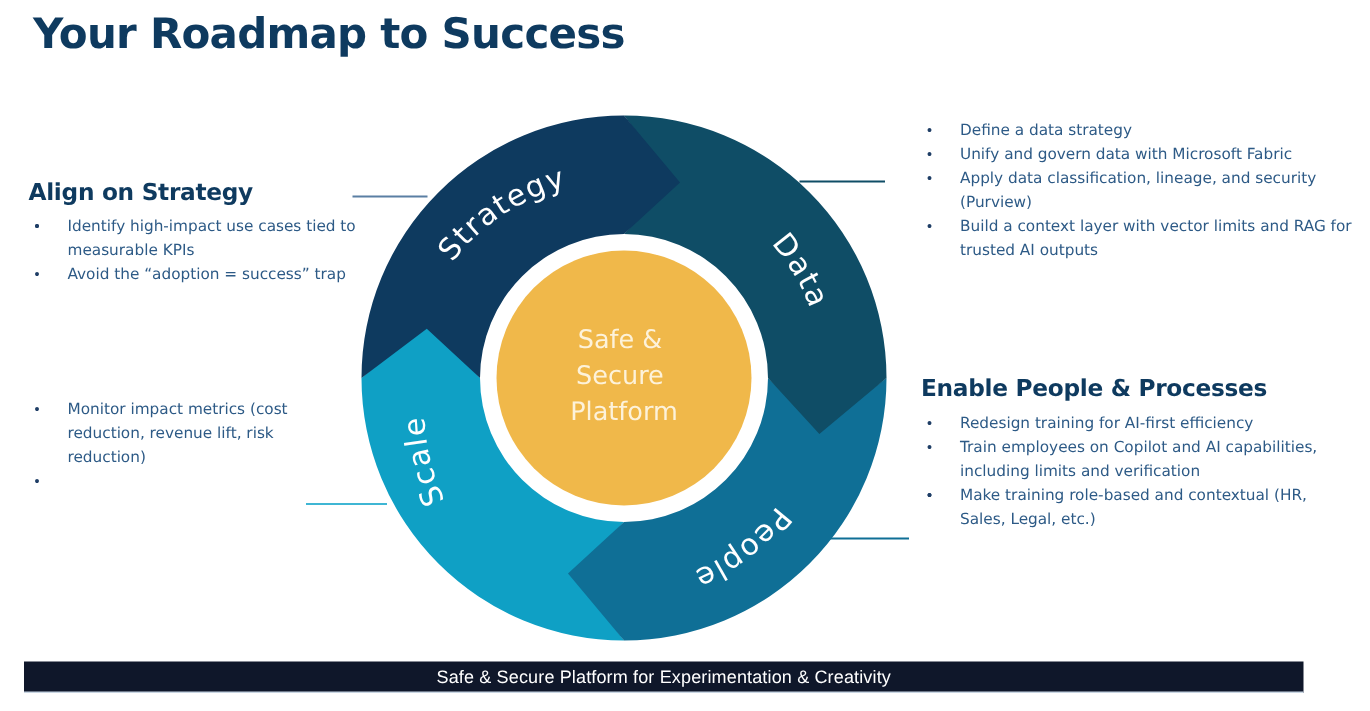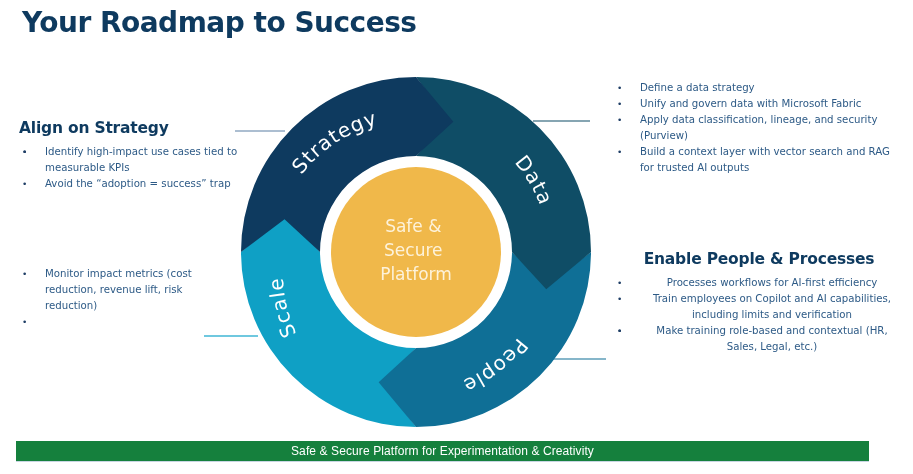--- a/index.html
+++ b/index.html
@@ -5,23 +5,23 @@
   html, body { margin:0; padding:0; background:#ffffff; }
   body { width:913px; height:474px; position:relative; overflow:hidden; font-family:"Liberation Sans", sans-serif; color:#1f4e79; }
   .title { position:absolute; left:22px; top:6px; font-family:"DejaVu Sans", sans-serif; font-weight:bold; font-size:28px; color:#0e3a5f; letter-spacing:-0.5px; margin:0; }
   .panel { position:absolute; }
   .panel h2 { margin:0 0 7px 0; font-family:"DejaVu Sans", sans-serif; font-weight:bold; font-size:15.5px; color:#0e3a5f; letter-spacing:-0.2px; }
   .panel ul { list-style:none; margin:0; padding:0; }
   .panel li { position:relative; padding-left:26px; font-family:"DejaVu Sans", sans-serif; font-size:10.2px; line-height:16px; color:#2d5a86; }
   .panel li .bullet { position:absolute; left:3px; top:0; color:#1f3e66; font-size:9px; }
   #p-strategy { left:19px; top:80px; width:225px;margin-top:39px; }
   #p-foundation { left:614px; top:80px; width:290px; }
-  #p-people { left:614px; top:250px; width:290px;text-align:center; }
+  #p-people { left:614px; top:250px; width:290px; }
   #p-scale { left:19px; top:266px; width:200px; }
-  .banner { position:absolute; left:16px; top:441px; width:853px; height:20px; background:#15803d; border-bottom:1px solid #c9d6e3; color:#ffffff; text-align:center; font-family:"Liberation Sans", sans-serif; font-size:12px; line-height:20px; letter-spacing:0.1px; }
+  .banner { position:absolute; left:16px; top:441px; width:853px; height:20px; background:#0f172a; border-bottom:1px solid #c9d6e3; color:#ffffff; text-align:center; font-family:"Liberation Sans", sans-serif; font-size:12px; line-height:20px; letter-spacing:0.1px; }
   svg#wheel { position:absolute; left:0; top:0; }
   .arc-label { font-family:"DejaVu Sans", sans-serif; font-size:20px; fill:#ffffff; letter-spacing:1px; }
   .center-text { font-family:"DejaVu Sans", sans-serif; font-size:17px; fill:#fdf2da; }
 </style>
 </head>
 <body>
 
 <h1 class="title">Your Roadmap to Success</h1>
 
 <svg id="wheel" width="913" height="474" viewBox="0 0 913 474">
@@ -72,28 +72,28 @@
       <li><span class="bullet">•</span><span>Identify high-impact use cases tied to measurable KPIs</span></li>
       <li><span class="bullet">•</span><span>Avoid the “adoption = success” trap</span></li>
     </ul>
 </div>
 
 <div class="panel" id="p-foundation">
   <ul>
       <li><span class="bullet">•</span><span>Define a data strategy</span></li>
       <li><span class="bullet">•</span><span>Unify and govern data with Microsoft Fabric</span></li>
       <li><span class="bullet">•</span><span>Apply data classification, lineage, and security (Purview)</span></li>
-      <li><span class="bullet">•</span><span>Build a context layer with vector search and RAG for trusted AI outputs</span></li>
+      <li><span class="bullet">•</span><span>Build a context layer with vector limits and RAG for trusted AI outputs</span></li>
     </ul>
 </div>
 
 <div class="panel" id="p-people">
   <h2>Enable People &amp; Processes</h2>
   <ul>
-      <li><span class="bullet">•</span><span>Processes workflows for AI-first efficiency</span></li>
+      <li><span class="bullet">•</span><span>Redesign training for AI-first efficiency</span></li>
       <li><span class="bullet">•</span><span>Train employees on Copilot and AI capabilities, including limits and verification</span></li>
       <li><span class="bullet">•</span></li>
       <li><span class="bullet">•</span><span>Make training role-based and contextual (HR, Sales, Legal, etc.)</span></li>
     </ul>
 </div>
 
 <div class="panel" id="p-scale">
   <ul>
       <li><span class="bullet">•</span><span>Monitor impact metrics (cost reduction, revenue lift, risk reduction)</span></li>
       <li><span class="bullet">•</span></li>

